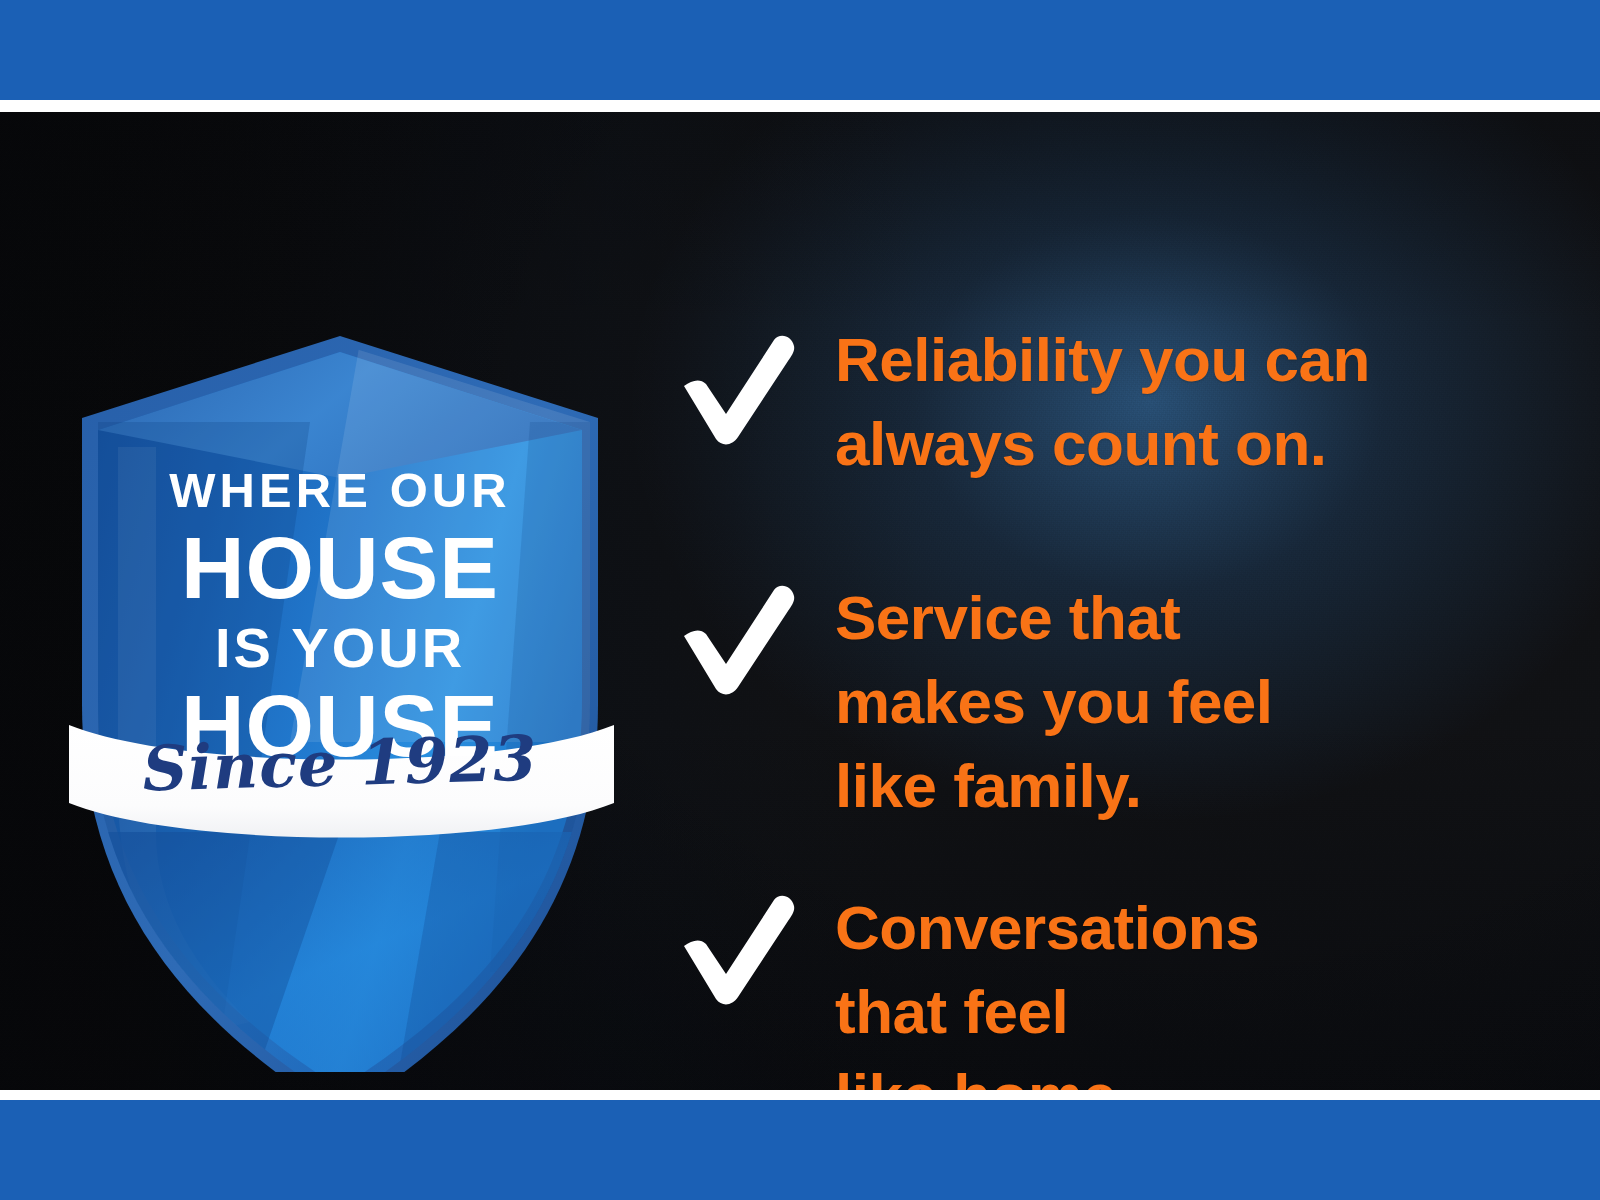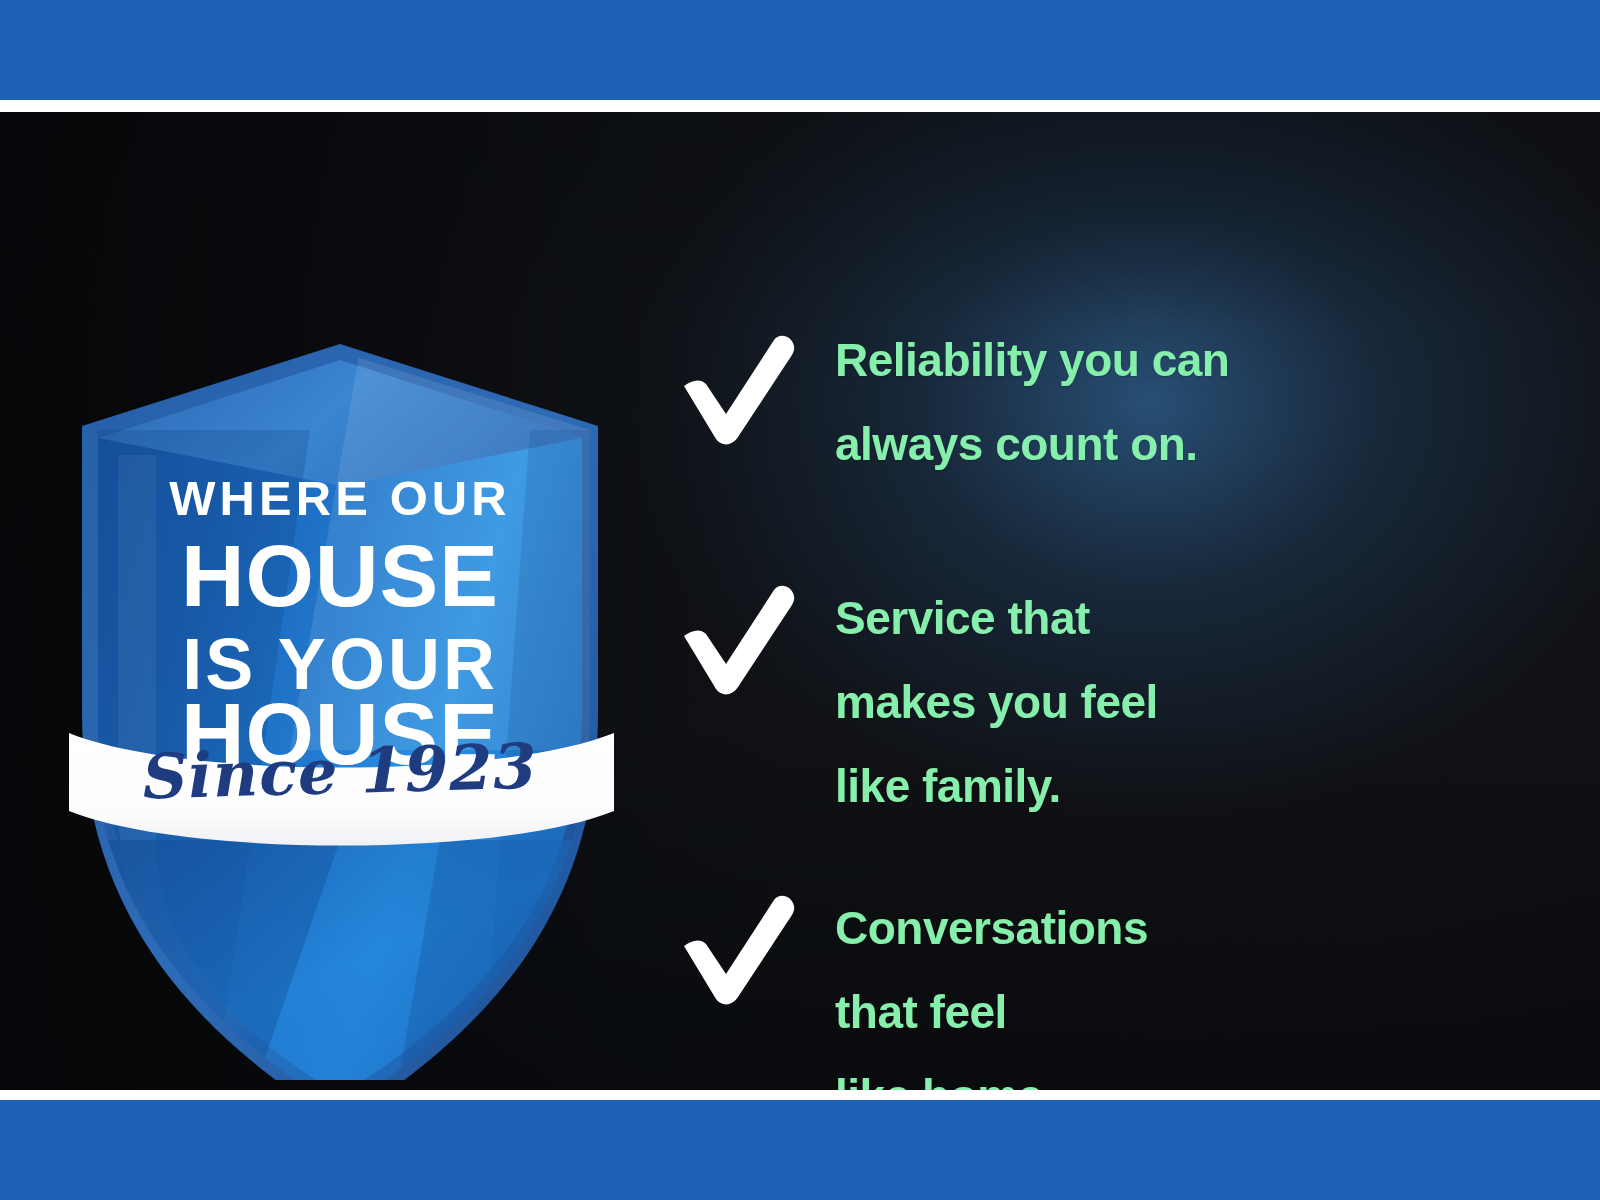--- a/index.html
+++ b/index.html
@@ -80,39 +80,39 @@
     background-image:
       repeating-linear-gradient(0deg,  rgba(255,255,255,.055) 0 1px, rgba(0,0,0,.055) 1px 2px),
       repeating-linear-gradient(90deg, rgba(255,255,255,.050) 0 1px, rgba(0,0,0,.050) 1px 2px),
       repeating-linear-gradient(37deg, rgba(255,255,255,.035) 0 1px, rgba(0,0,0,.045) 1px 3px),
       repeating-linear-gradient(113deg,rgba(255,255,255,.030) 0 1px, rgba(0,0,0,.040) 1px 3px);
     mix-blend-mode:overlay;
     pointer-events:none;
   }
 
   
-  #badge{ position:absolute; left:60px; top:168px; width:560px; height:800px; }
+  #badge{ position:absolute; left:60px; top:160px; width:560px; height:800px; }
 
   .shield-wrap{position:absolute;left:0;top:0;width:560px;height:800px;}
 
   
   .shield-text{
     position:absolute;left:0;top:0;width:560px;height:800px;
     text-align:center;color:#ffffff;
     text-transform:uppercase;
     -webkit-font-smoothing:antialiased;
   }
   .st-line{
     position:absolute;width:560px;left:0;
     font-family:"Liberation Sans", sans-serif;
     font-weight:700;color:#fff;line-height:1;
   }
   .st-where{ top:195px; font-size:48px; letter-spacing:4px; transform:scaleX(1.02); }
   .st-house1{ top:252px; font-size:88px; letter-spacing:1px; transform:scaleX(1.0); }
-  .st-isyour{ top:348px; font-size:72px; letter-spacing:3px;text-align:center; }
+  .st-isyour{ top:348px; font-size:56px; letter-spacing:3px;text-align:center; }
   .st-house2{ top:410px; font-size:88px; letter-spacing:1px; }
 
   
   .ribbon{
     position:absolute;left:3px;top:435px;width:557px;height:135px;
   }
   .ribbon-script{
     position:absolute;left:0;top:455px;width:560px;
     text-align:center;
     font-family:"DejaVu Serif", serif;
@@ -125,24 +125,24 @@
   
   #bullets{ position:absolute; left:660px; top:112px; width:880px; height:978px; }
   .bullet{ position:absolute; left:0; width:880px; }
   .b1{ top:100px; }
   .b2{ top:350px; }
   .b3{ top:660px; }
 
   .check{ position:absolute; left:10px; top:0; width:130px; height:130px; }
   .btext{
     position:absolute;left:175px;top:-6px;width:700px;
-    color:#86efac;
+    color:#f97316;
     font-family:"Liberation Sans", sans-serif;
     font-weight:700;
-    font-size:46px;
+    font-size:62px;
     line-height:84px;
     letter-spacing:-0.5px;
     white-space:pre-line;
     text-shadow:0 1px 2px rgba(0,0,0,.18);
   }
   .b2 .btext, .b3 .btext{ top:2px; }
 </style>
 </head>
 <body>
 

